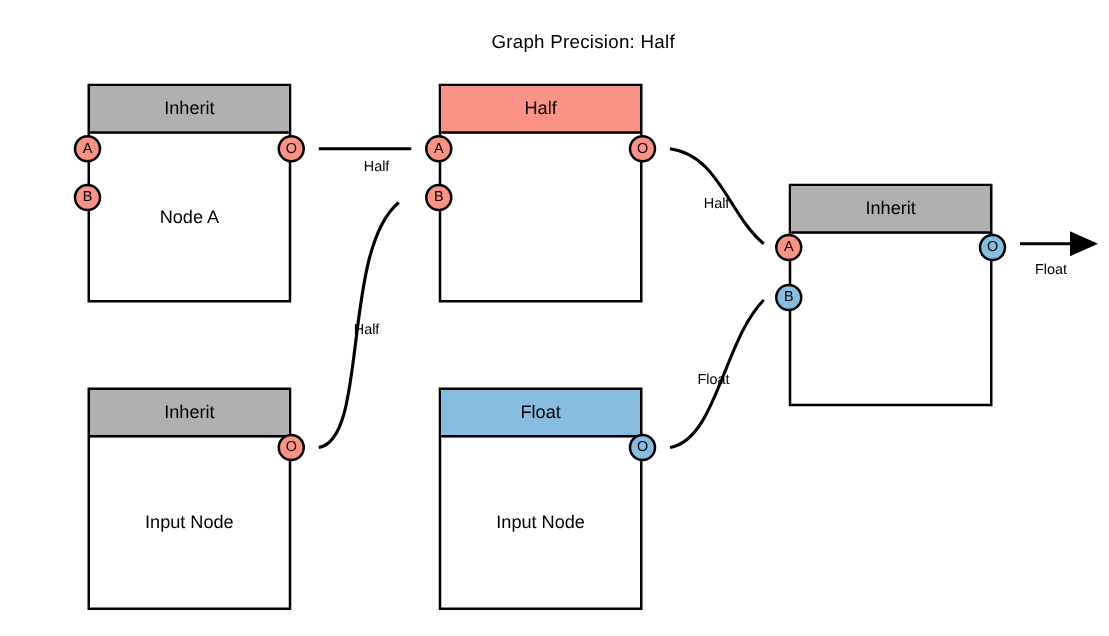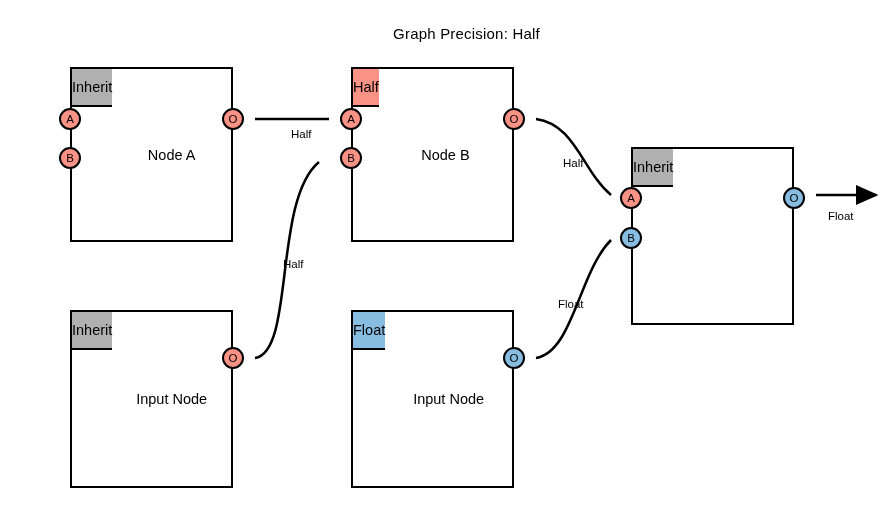--- a/index.html
+++ b/index.html
@@ -25,21 +25,21 @@
     font-size: 15px;
     color: #000000;
     letter-spacing: 0.2px;
   }
   .node {
     position: absolute;
     box-sizing: border-box;
     border: 2.5px solid #000000;
     background: #ffffff;
     display: flex;
-    flex-direction: row;
+    flex-direction: column;
   }
   .node-header {
     box-sizing: border-box;
     height: 38px;
     border-bottom: 2.5px solid #000000;
     display: flex;
     align-items: center;
     justify-content: center;
     font-size: 14.5px;
     color: #000000;
@@ -109,21 +109,20 @@
   <div id="nodes-layer">
       <div class="node" style="left: 47px; top: 67px; width: 163px; height: 175px;">
         <div class="node-header" style="background: rgb(176, 176, 176);">Inherit</div>
         <div class="node-body">Node A</div>
       </div>
       <div class="port" style="left: 36px; top: 108px; background: rgb(250, 146, 133);">A</div>
       <div class="port" style="left: 36px; top: 147px; background: rgb(250, 146, 133);">B</div>
       <div class="port" style="left: 199px; top: 108px; background: rgb(250, 146, 133);">O</div>
       <div class="node" style="left: 328px; top: 67px; width: 163px; height: 175px;">
         <div class="node-header" style="background: rgb(250, 146, 133);">Half</div>
-        <div class="node-body">Node B</div>
       </div>
       <div class="port" style="left: 317px; top: 108px; background: rgb(250, 146, 133);">A</div>
       <div class="port" style="left: 317px; top: 147px; background: rgb(250, 146, 133);">B</div>
       <div class="port" style="left: 480px; top: 108px; background: rgb(250, 146, 133);">O</div>
       <div class="node" style="left: 608px; top: 147px; width: 163px; height: 178px;">
         <div class="node-header" style="background: rgb(176, 176, 176);">Inherit</div>
       </div>
       <div class="port" style="left: 597px; top: 187px; background: rgb(250, 146, 133);">A</div>
       <div class="port" style="left: 597px; top: 227px; background: rgb(136, 189, 226);">B</div>
       <div class="port" style="left: 760px; top: 187px; background: rgb(136, 189, 226);">O</div>

